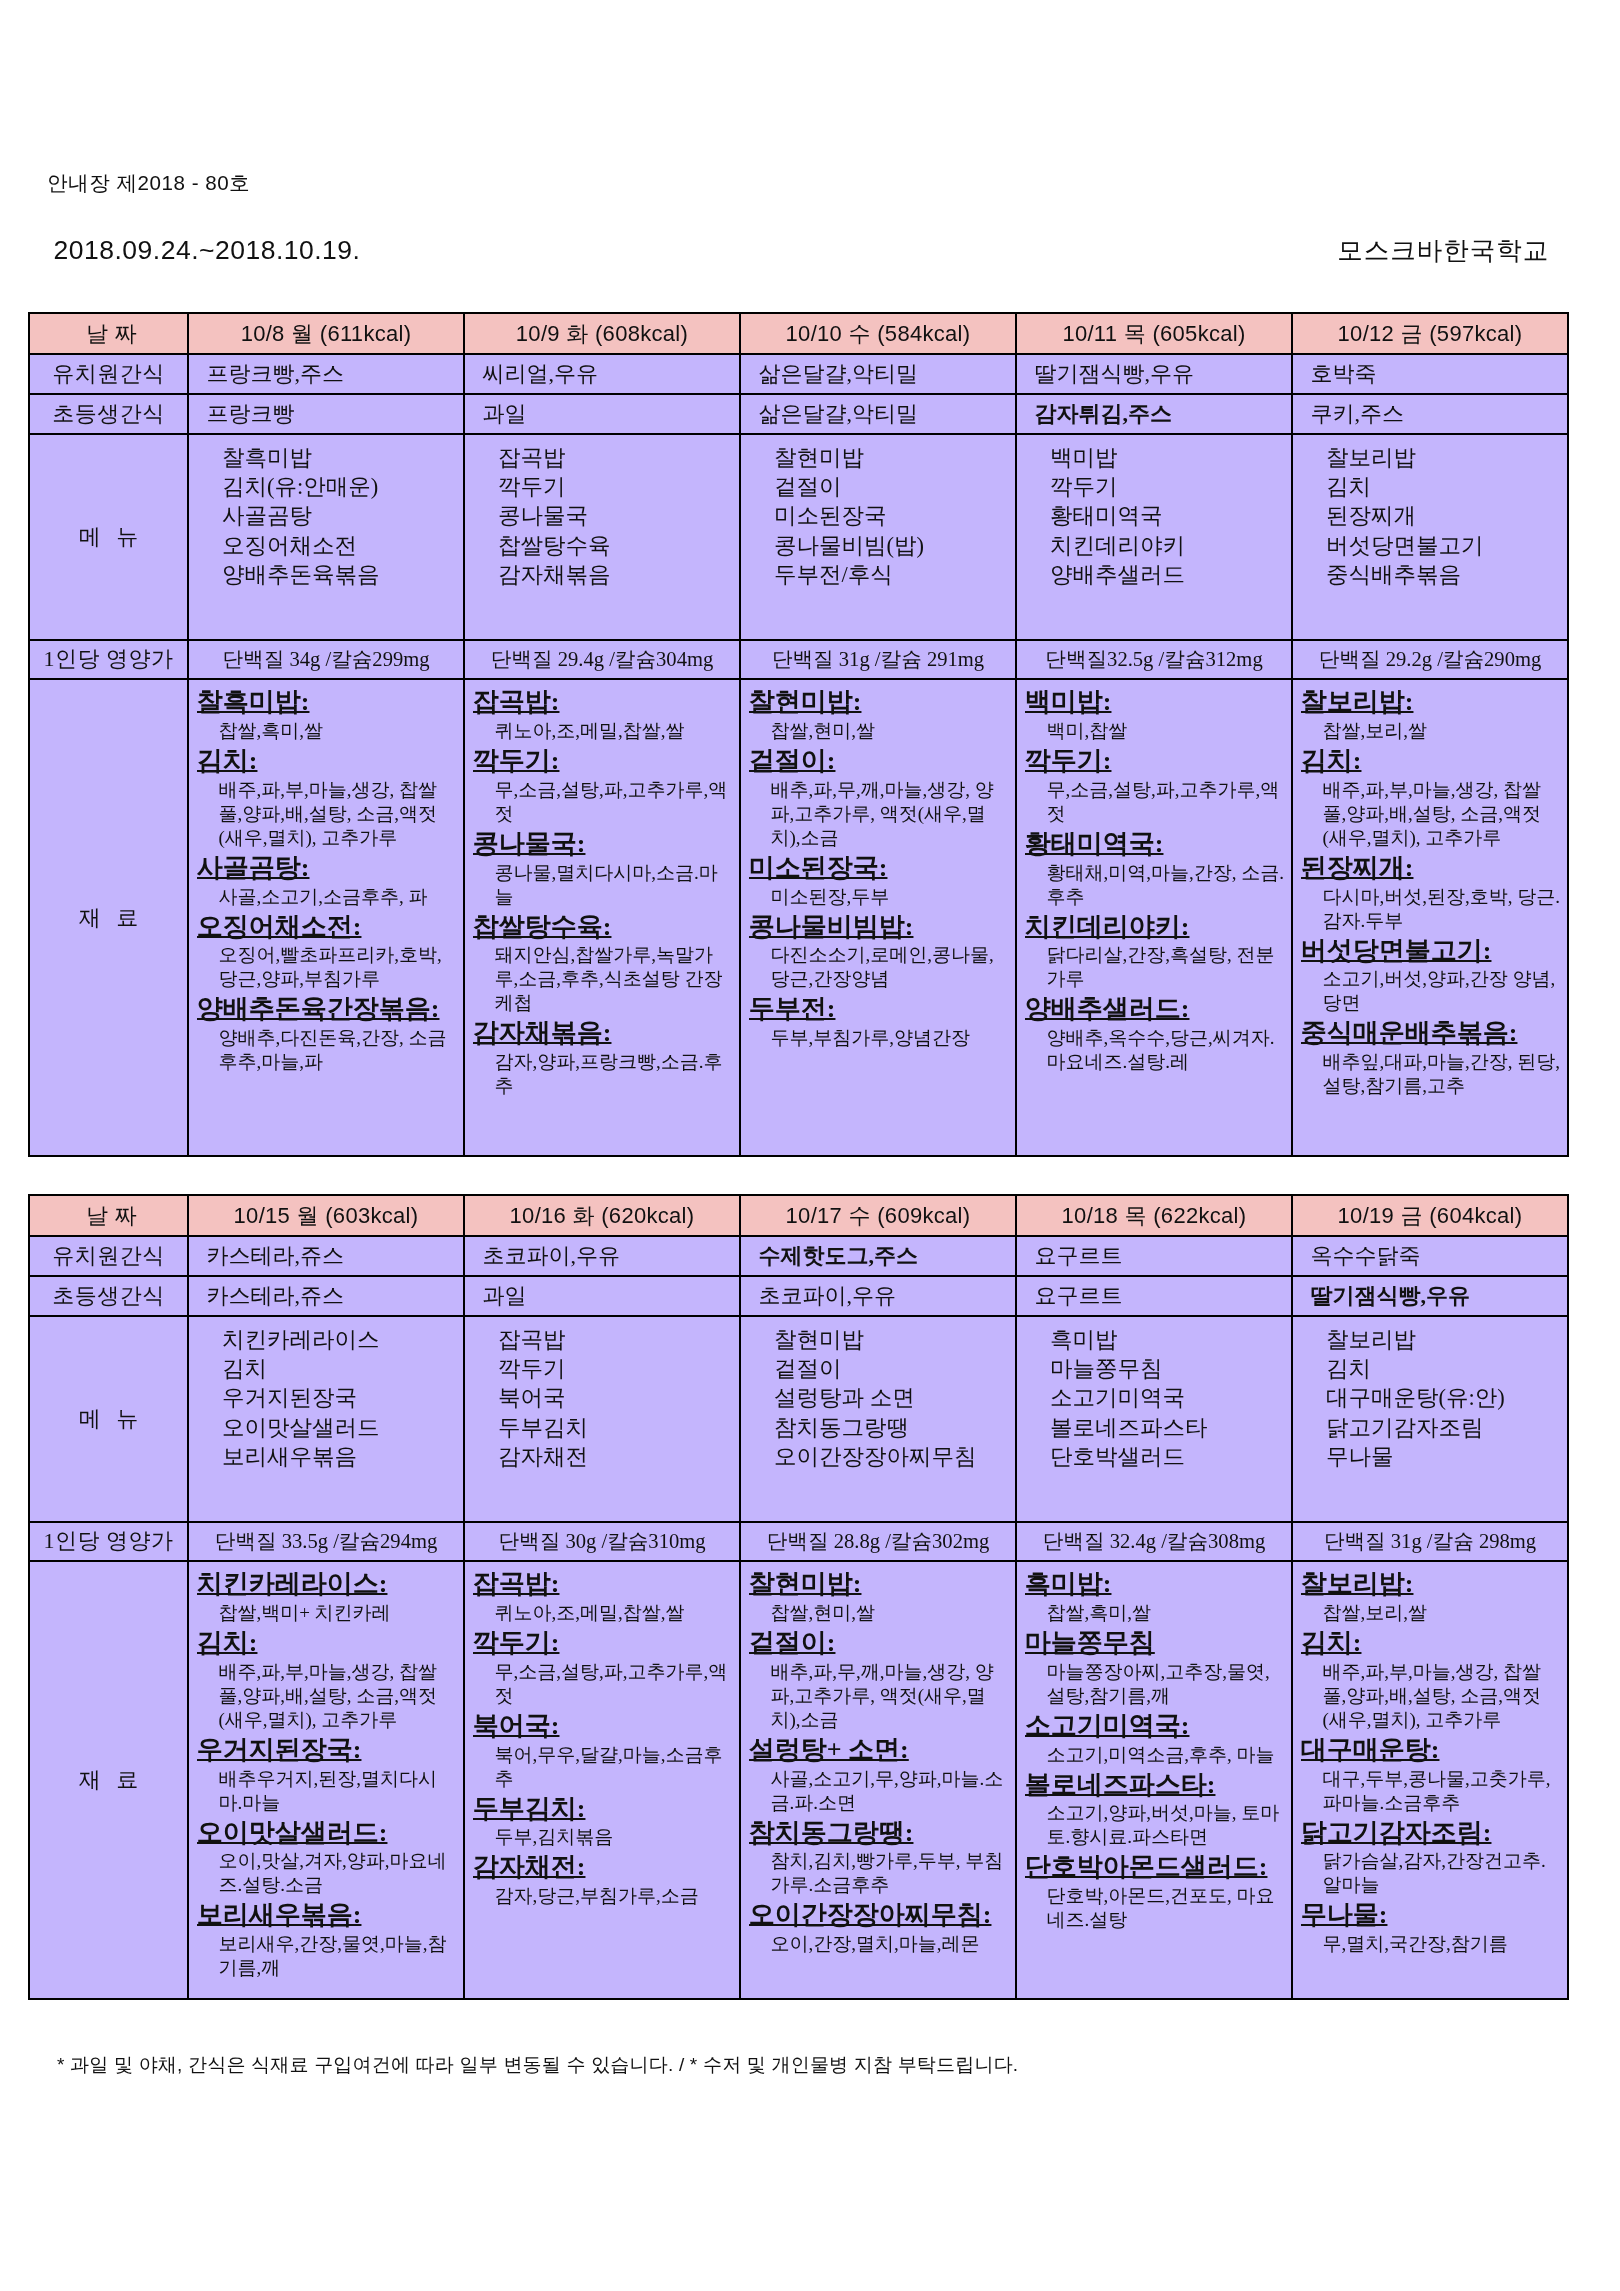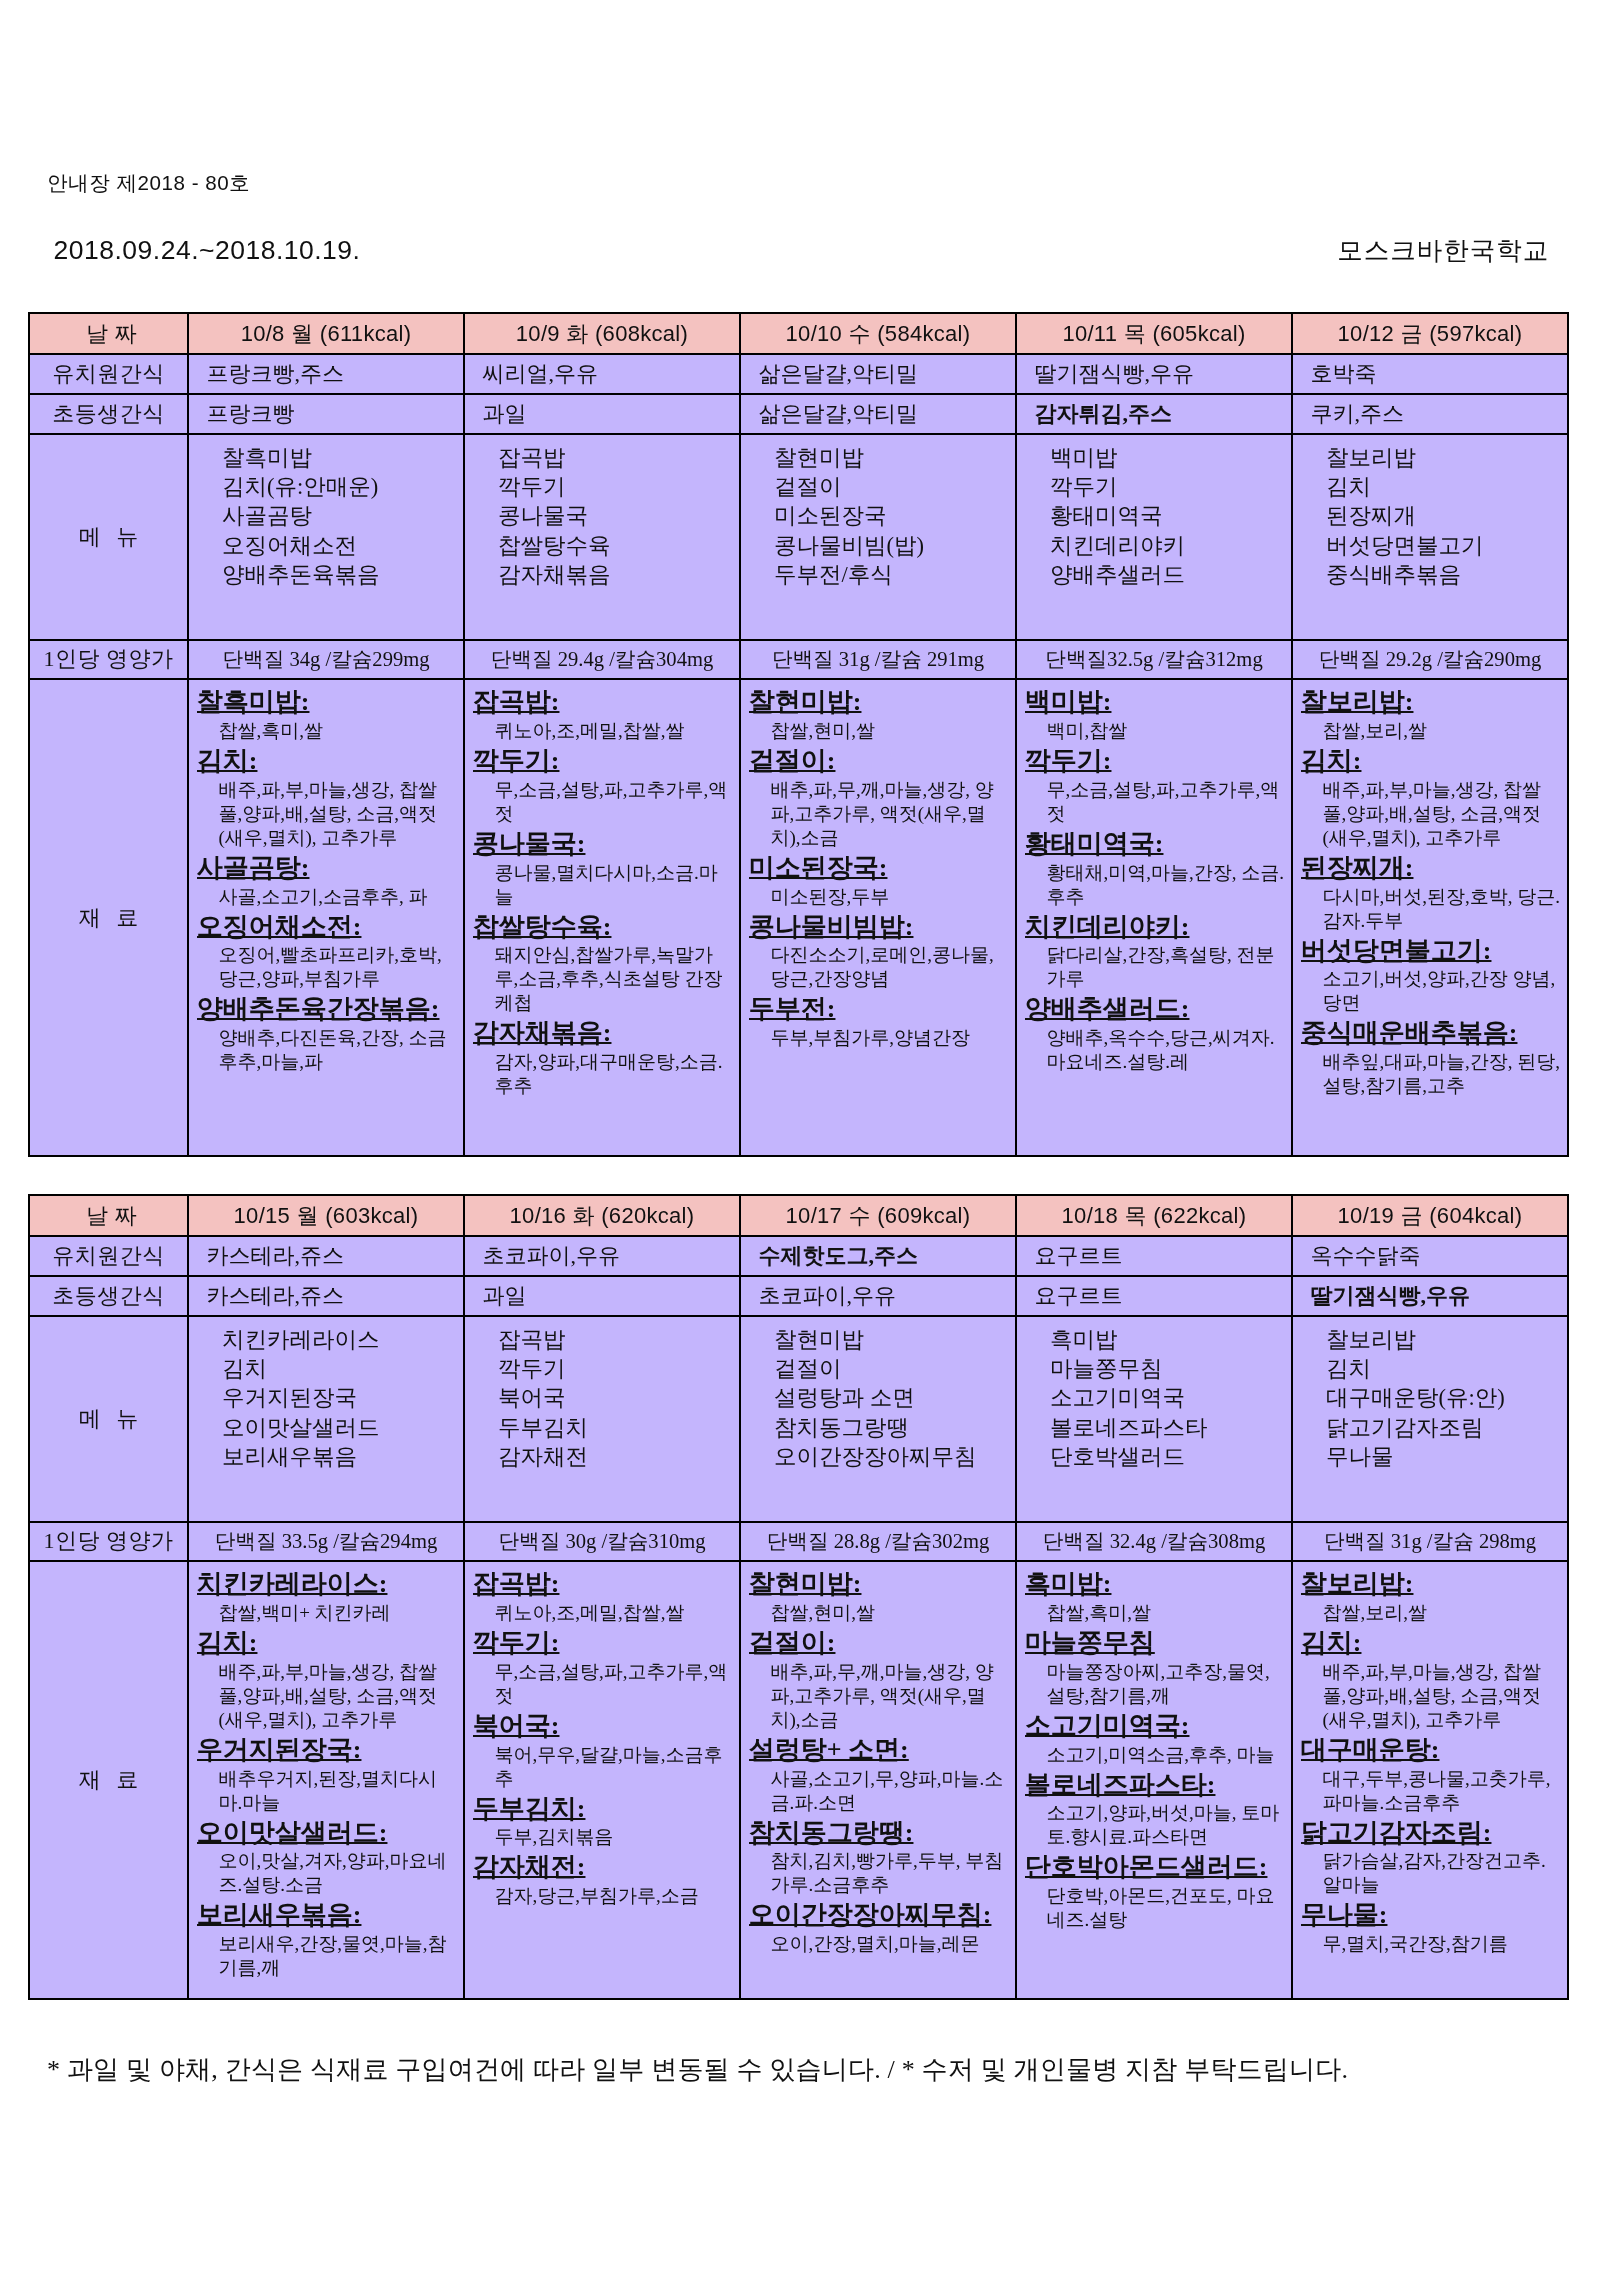--- a/index.html
+++ b/index.html
@@ -158,24 +158,24 @@
   .ingr-items {
     font-size: 19px;
     line-height: 1.26;
     padding-left: 21.6px;
     word-break: break-all;
   }
 
   
   .footer-note {
     position: absolute;
-    left: 47px;
+    left: 57px;
     top: 2052px;
-    font-size: 26px;
-    font-family: Liberation Serif, serif;
+    font-size: 19px;
+    font-family: Liberation Sans, sans-serif;
     letter-spacing: 0.2px;
     white-space: nowrap;
   }
 </style>
 </head>
 <body>
 
 <div class="page">
 
   <div class="doc-no">안내장 제2018 - 80호</div>
@@ -304,21 +304,21 @@
               <div class="ingr-group">
                 <div class="ingr-name">콩나물국:</div>
                 <div class="ingr-items">콩나물,멸치다시마,소금.마늘</div>
               </div>
               <div class="ingr-group">
                 <div class="ingr-name">찹쌀탕수육:</div>
                 <div class="ingr-items">돼지안심,찹쌀가루,녹말가루,소금,후추,식초설탕 간장 케첩</div>
               </div>
               <div class="ingr-group">
                 <div class="ingr-name">감자채볶음:</div>
-                <div class="ingr-items">감자,양파,대구매운탕,소금.후추</div>
+                <div class="ingr-items">감자,양파,프랑크빵,소금.후추</div>
               </div>
             </div>
           </td>
           <td class="ingr-cell">
             <div class="ingr-inner">
               <div class="ingr-group">
                 <div class="ingr-name">찰현미밥:</div>
                 <div class="ingr-items">찹쌀,현미,쌀</div>
               </div>
               <div class="ingr-group">

